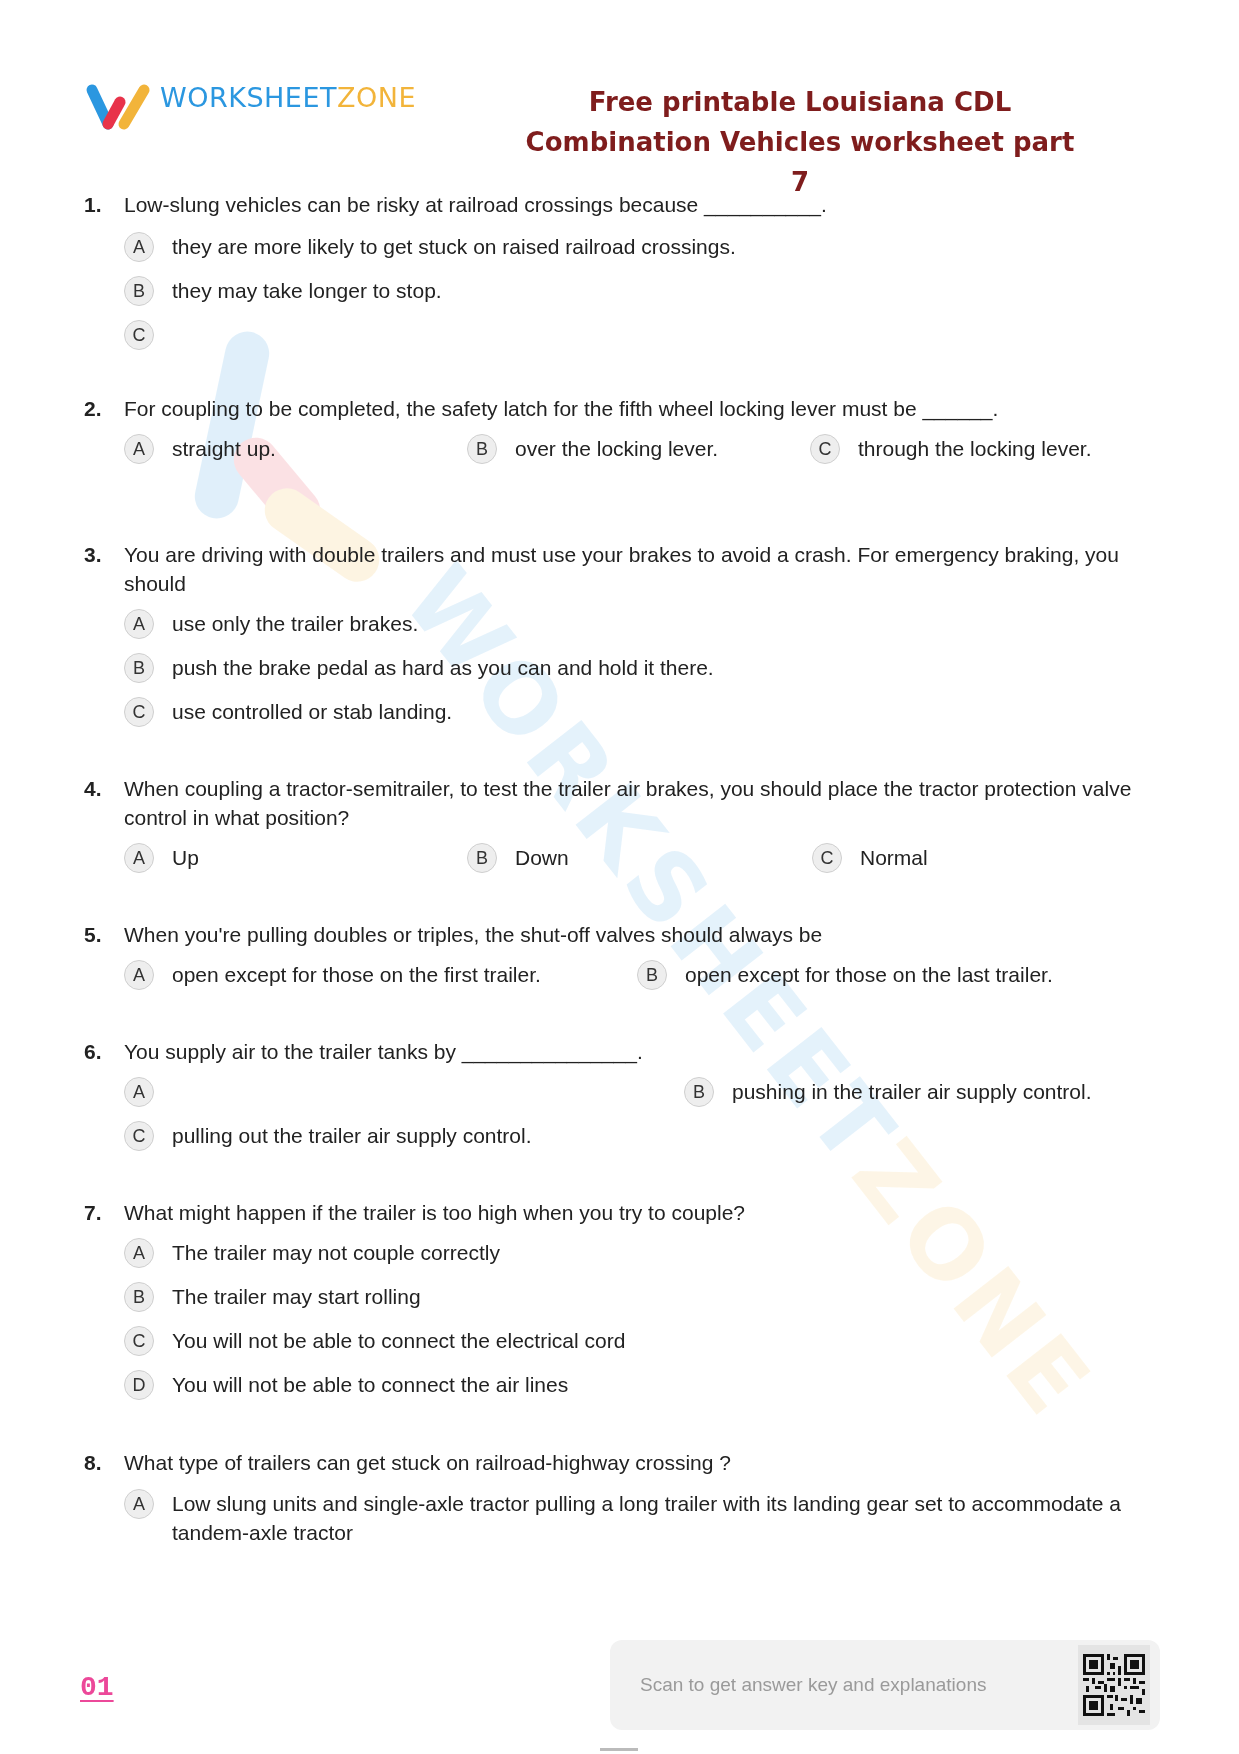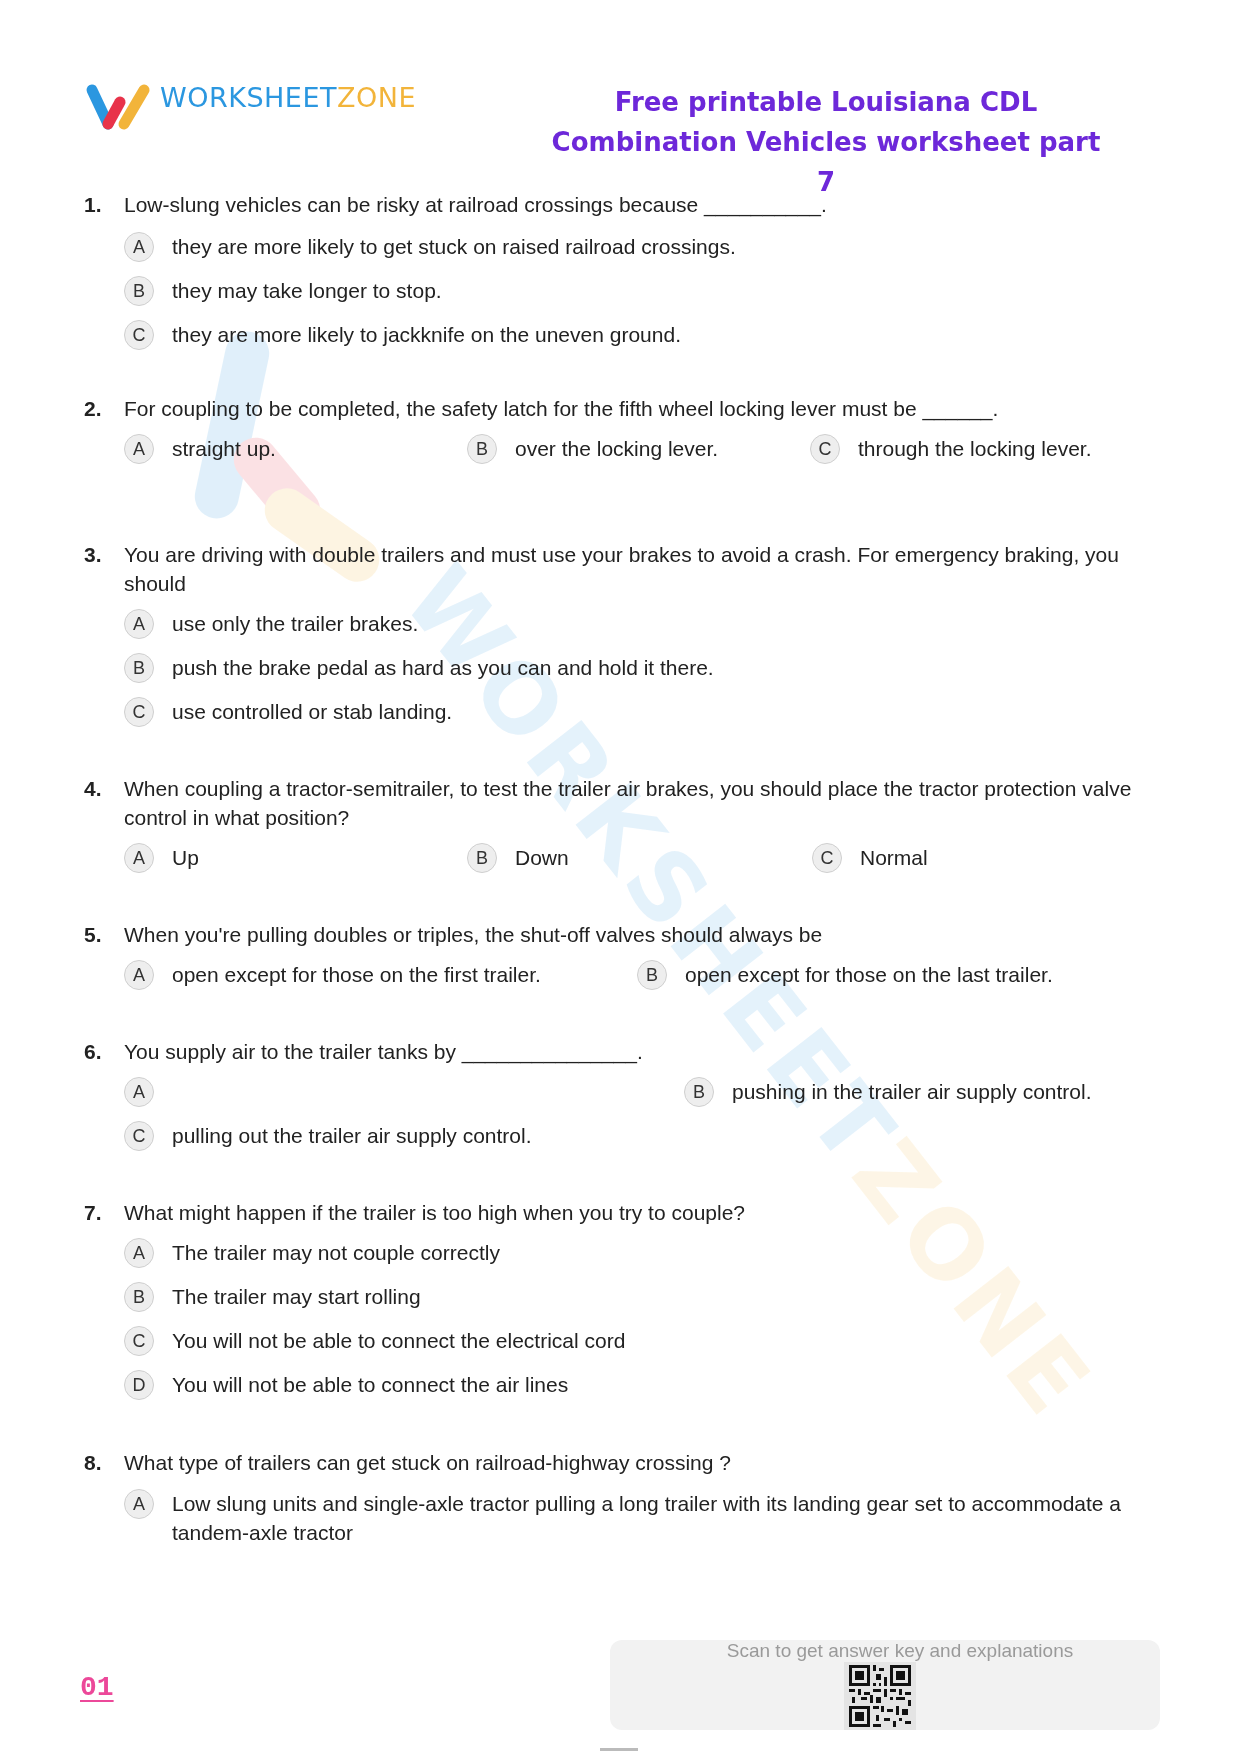--- a/index.html
+++ b/index.html
@@ -8,37 +8,37 @@
       font-family: "Liberation Sans", "DejaVu Sans", sans-serif;
       color: #1f1f1f;
     }
     .watermark { position: absolute; left: 0; top: 0; width: 1239px; height: 1754px; pointer-events: none; z-index: 0; }
     .header { position: absolute; left: 0; top: 0; width: 1239px; height: 170px; z-index: 1; }
     .logo { position: absolute; left: 84px; top: 82px; display: flex; }
     .logo-mark { width: 70px; height: 50px; }
     .logo-text { font-size: 27px; letter-spacing: 0.5px; margin-left: 6px; font-family: "DejaVu Sans", sans-serif; }
     .logo-text .w { color: #2b97e0; }
     .logo-text .z { color: #f2b43a; }
-    .title { position: absolute; left: 546px; width: 560px; top: 82px; text-align: center; font-size: 26px; font-weight: bold; line-height: 40px; color: #6d28d9; font-family: "DejaVu Sans", sans-serif; }
+    .title { position: absolute; left: 520px; width: 560px; top: 82px; text-align: center; font-size: 26px; font-weight: bold; line-height: 40px; color: #7f1d1d; font-family: "DejaVu Sans", sans-serif; }
 
     .questions { position: absolute; left: 84px; top: 190px; width: 1090px; z-index: 1; }
     .q { position: absolute; left: 0; width: 1090px; }
     .q-stem { display: flex; font-size: 21px; line-height: 29px; color: #222; }
     .q-num { width: 40px; font-weight: bold; flex-shrink: 0; }
     .q-text { flex: 1; }
     .opts { margin-left: 40px; }
     .opt-row { display: flex; align-items: center; height: 44px; }
     .opt { display: flex; align-items: flex-start; font-size: 21px; line-height: 29px; color: #222; }
     .bubble {
       width: 30px; height: 30px; border-radius: 50%; background: #eeeeee; border: 1px solid #cfcfcf;
       display: flex; align-items: center; justify-content: center; font-size: 18px; color: #333;
       flex-shrink: 0; margin-right: 18px; box-sizing: border-box;
     }
     .footer-page { position: absolute; left: 80px; top: 1672px; font-size: 28px; font-weight: bold; text-decoration: underline; text-underline-offset: 5px; color: #ec4899; z-index: 1; font-family: Liberation Mono, monospace; }
-    .scan-box { position: absolute; left: 610px; top: 1640px; width: 550px; height: 90px; background: #f2f2f2; border-radius: 12px; z-index: 1; display: flex; align-items: center; flex-direction: column; }
+    .scan-box { position: absolute; left: 610px; top: 1640px; width: 550px; height: 90px; background: #f2f2f2; border-radius: 12px; z-index: 1; display: flex; align-items: center; }
     .scan-text { margin-left: 30px; font-size: 19px; color: #9a9a9a; flex: 1; }
     .qr { width: 72px; height: 80px; background: #e4e4e4; margin-right: 10px; display: flex; align-items: center; justify-content: center; }
     .bottom-mark { position: absolute; left: 600px; top: 1748px; width: 38px; height: 3px; background: #bbbbbb; }
   </style>
 </head>
 <body>
 
 <svg class="watermark" viewBox="0 0 1239 1754">
   <g opacity="0.14">
     <rect x="210" y="330" width="44" height="190" rx="22" fill="#2b97e0" transform="rotate(12 232 425)"></rect>
@@ -79,21 +79,20 @@
         </div>
       <div class="opt-row">
           <div class="opt">
             <span class="bubble">B</span>
             <span>they may take longer to stop.</span>
           </div>
         </div>
       <div class="opt-row">
           <div class="opt">
             <span class="bubble">C</span>
-            <span>they are more likely to jackknife on the uneven ground.</span>
           </div>
         </div>
     </div>
   </div>
 
   <div class="q" style="top:204px;">
     <div class="q-stem">
         <span class="q-num">2.</span>
         <span class="q-text" style="max-width:990px;">For coupling to be completed, the safety latch for the fifth wheel locking lever must be ______.</span>
       </div>

